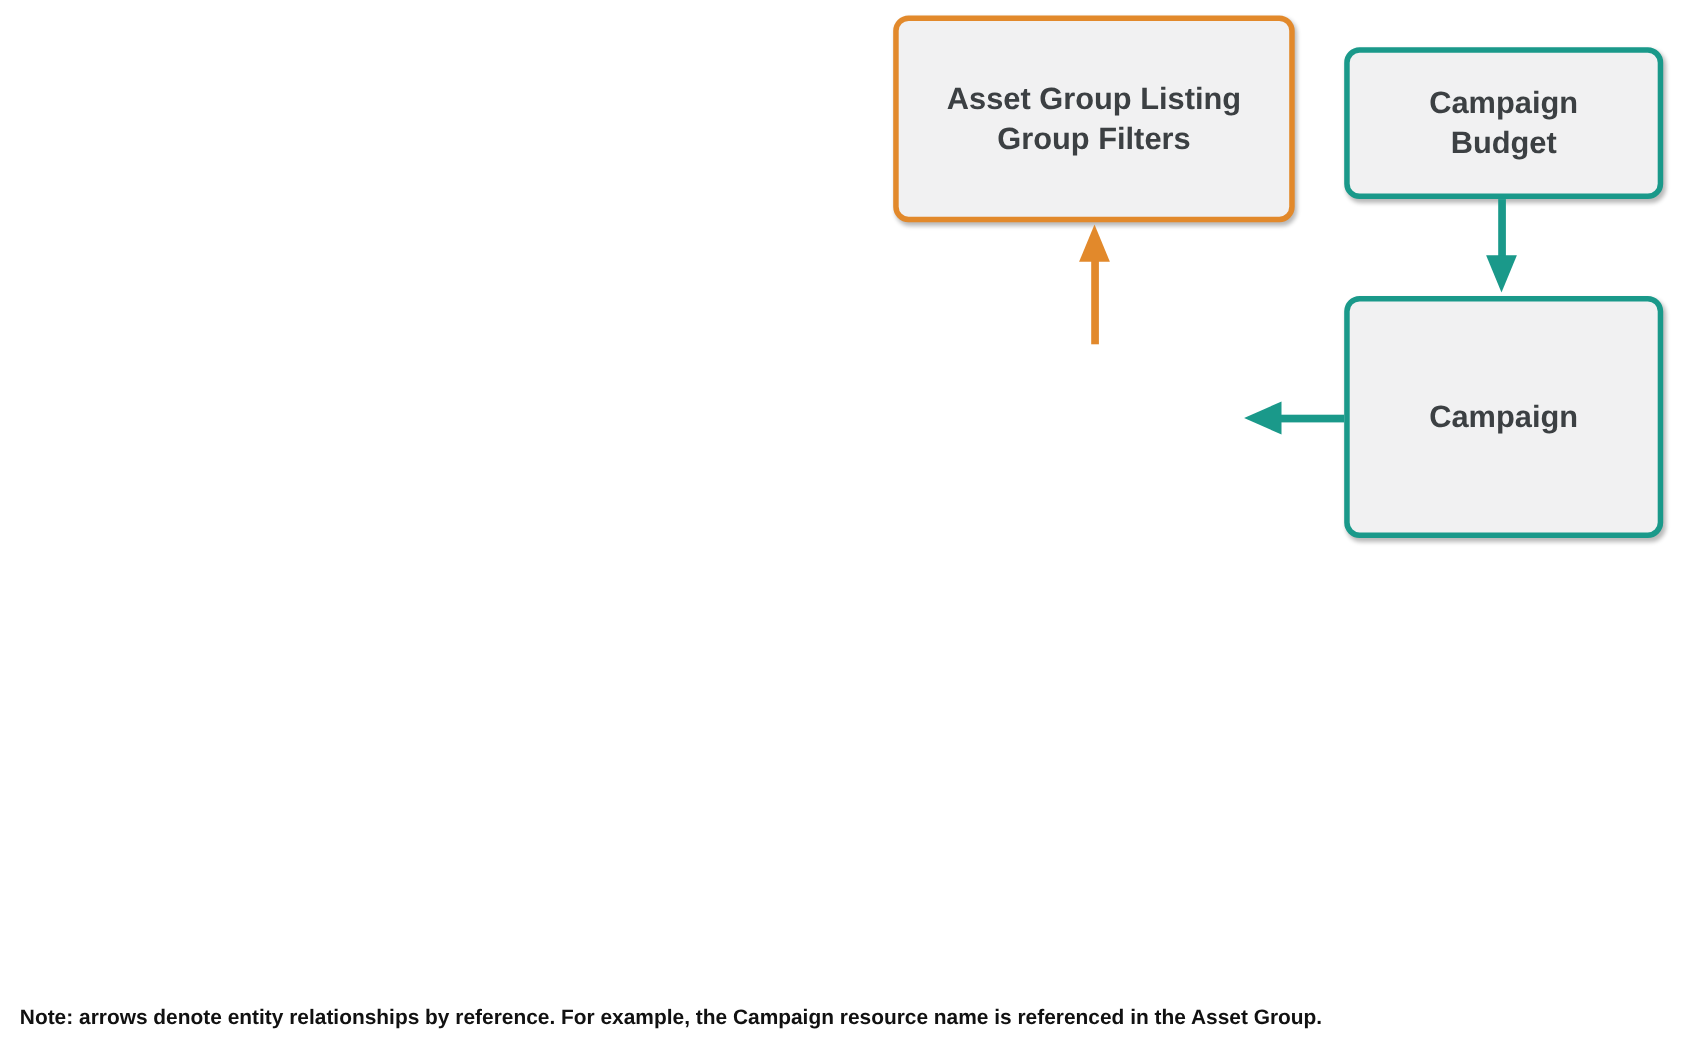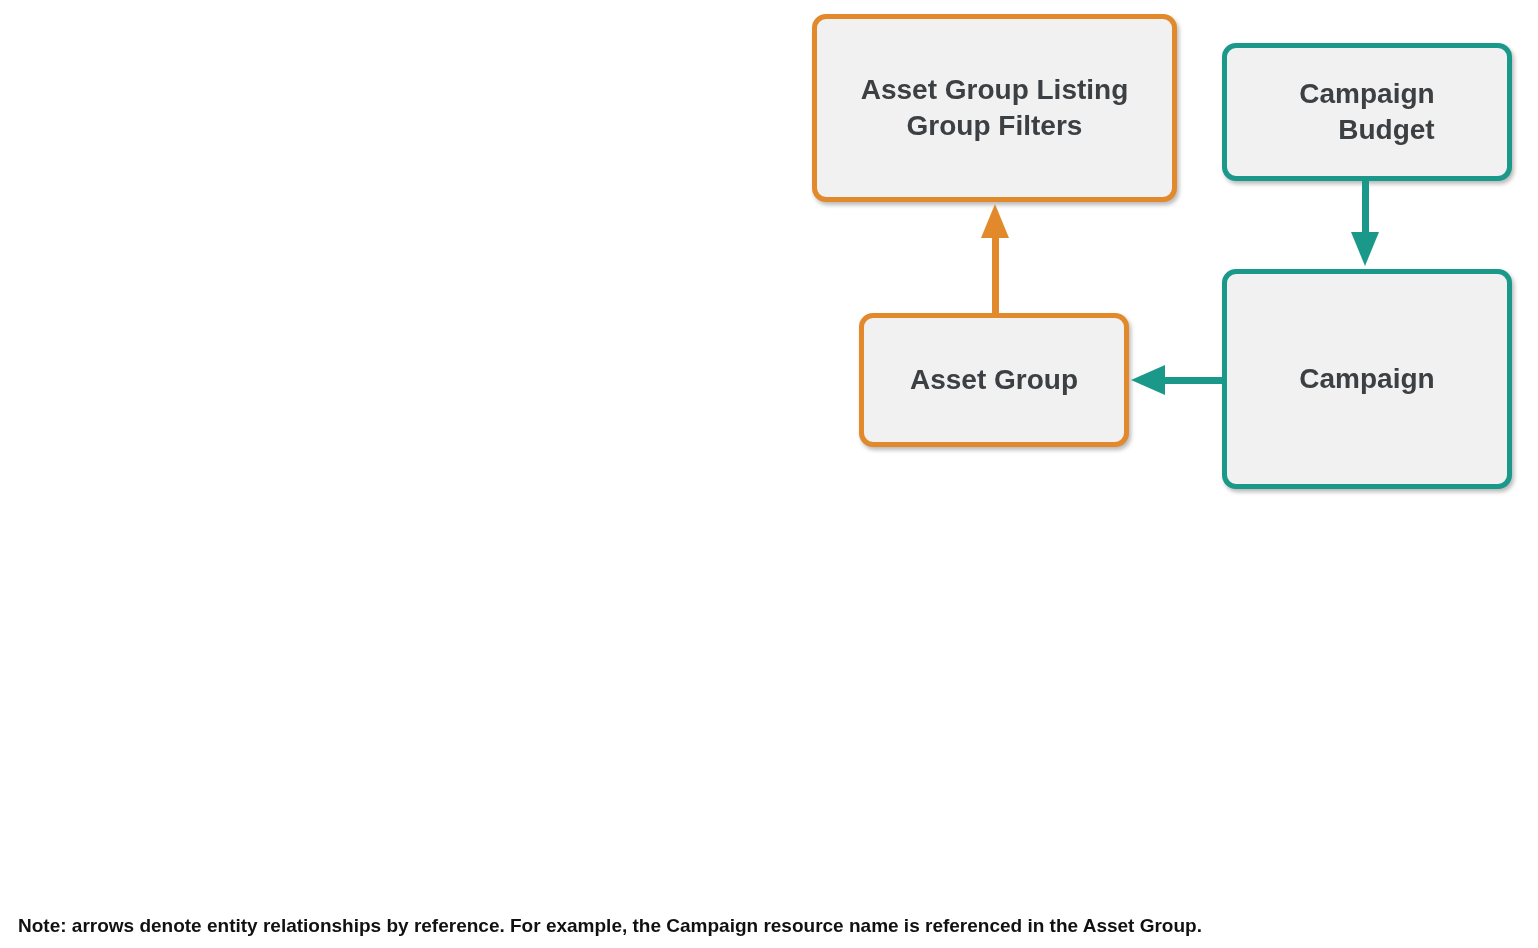--- a/index.html
+++ b/index.html
@@ -23,21 +23,21 @@
     border-radius: 14px;
     display: flex;
     flex-direction: column;
     align-items: center;
     justify-content: center;
     text-align: center;
     box-shadow: 2px 3px 4px rgba(0,0,0,0.28);
     padding: 8px 14px;
   }
   .node.orange { border: 5px solid var(--orange, #E2892B); }
-  .node.teal   { border: 5px solid var(--teal, #1A998A); text-align: right; }
+  .node.teal   { border: 5px solid var(--teal, #1A998A); }
   .node-title {
     font-weight: bold;
     font-size: 28px;
     line-height: 36px;
     color: var(--title-text, #3C4043);
     white-space: pre-line;
   }
   .node-subtitle {
     font-size: 21px;
     line-height: 28px;
@@ -98,23 +98,20 @@
   <div class="node orange" id="node-listing-group-filters">
     <div class="node-title">Asset Group Listing
 Group Filters</div>
   </div>
 
   <div class="node teal" id="node-campaign-budget">
     <div class="node-title">Campaign
 Budget</div>
   </div>
 
-  <div class="node orange" id="node-asset-group">
-    <div class="node-title">Asset Group</div>
-  </div>
 
   <div class="node teal" id="node-campaign">
     <div class="node-title">Campaign</div>
   </div>
 
   <div class="shaft orange" id="arrow-up-shaft"></div>
   <div class="head" id="arrow-up-head"></div>
 
   <div class="shaft teal" id="arrow-down-shaft"></div>
   <div class="head" id="arrow-down-head"></div>

